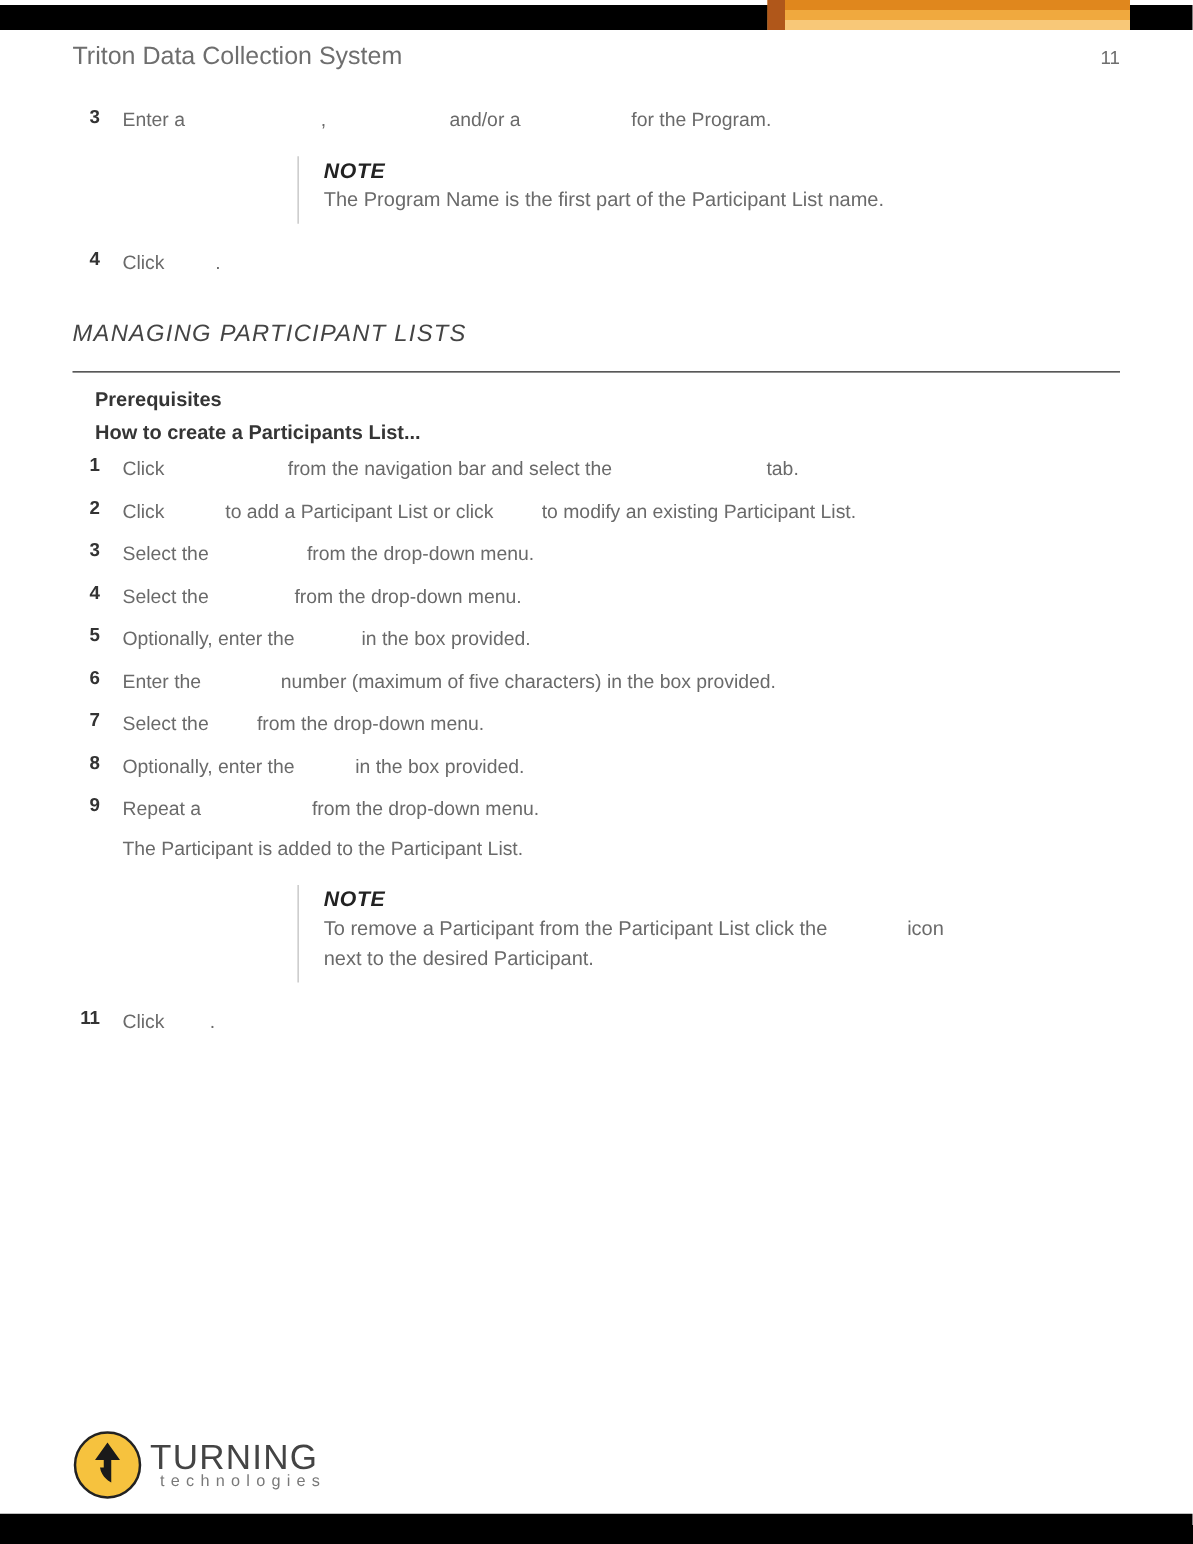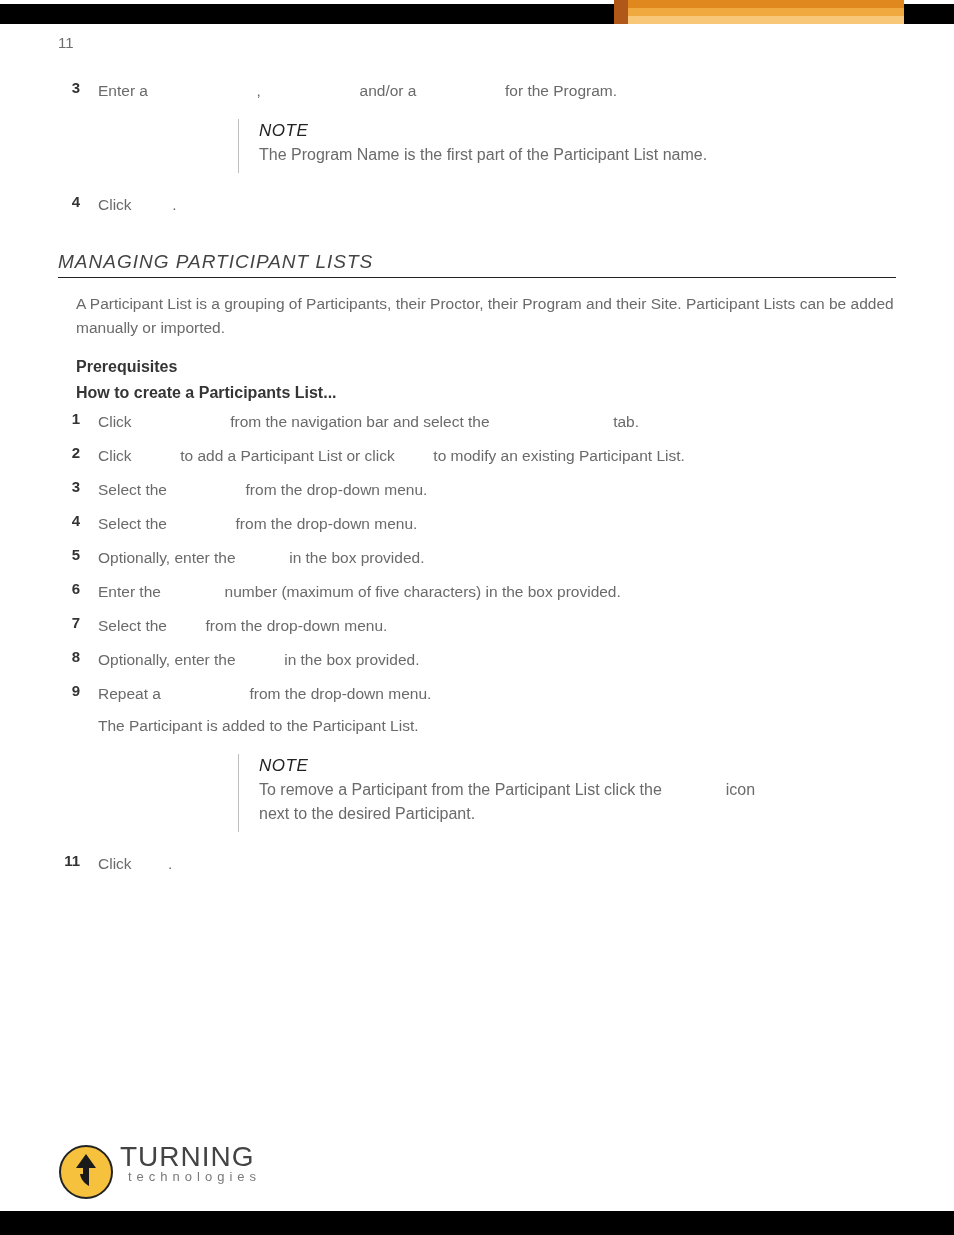--- a/index.html
+++ b/index.html
@@ -61,75 +61,76 @@
     margin: 16px 0 20px 0;
   }
   .note-gutter { width: 180px; flex-shrink: 0; }
   .note-content {
     border-left: 1px solid #bfbfbf;
     padding: 2px 20px 6px 20px;
     max-width: 540px;
   }
   .note-label {
     font-style: italic;
-    font-weight: 400;
+    font-weight: 700;
     font-size: 17px;
     color: #222;
     margin-bottom: 2px;
     letter-spacing: 0.5px;
   }
   .note-text { font-size: 16px; color: #6a6a6a; line-height: 1.5; }
   h2.section {
     font-style: italic;
     font-weight: 400;
     color: #444;
     letter-spacing: 1px;
     font-size: 19px;
     border-bottom: 1px solid #222;
-    padding-bottom: 4px;
+    padding-bottom: 18px;
     margin: 34px 0 14px 0;
     font-family: Arial, sans-serif;
   }
   .para { font-size: 15.5px; line-height: 1.55; color: #6a6a6a; margin: 0 0 18px 18px; }
   .subhead {
     font-weight: 700;
     color: #353535;
     font-size: 16px;
     margin: 8px 0 8px 18px;
   }
   .footer {
     position: absolute;
     left: 0; right: 0; bottom: 24px;
     height: 78px;
     padding: 0 58px;
     display: flex;
     align-items: center;
     justify-content: space-between;
   }
   .footer-url { color: #6a6a6a; font-size: 17px; }
-  .logo { display: flex; align-items: flex-start; gap: 6px; }
+  .logo { display: flex; align-items: center; gap: 6px; }
   .logo-text { line-height: 0.95; }
   .logo-top { font-size: 28px; letter-spacing: 1px; color: #444; font-weight: 400; }
   .logo-bottom { font-size: 13px; letter-spacing: 5px; color: #797979; padding-left: 8px; }
   .bottom-black { position: absolute; left: 0; right: 0; bottom: 0; height: 24px; background: #000; }
 </style>
 </head>
 <body>
 
 <div class="black-band"></div>
 <div class="top-stripe">
   <div class="stripe-a"></div>
   <div class="stripe-b"></div>
   <div class="stripe-c"></div>
   <div class="cap"></div>
 </div>
 
 <div class="page">
 
   <div class="header-row">
+    <span>Triton Data Collection System</span>
     <span class="page-number">11</span>
   </div>
 
   <div class="ol-item">
     <div class="ol-num">3</div>
     <div class="ol-body">
       <span>Enter a </span>
       <span style="display:inline-block;width:100px"></span>
       <span>, </span>
       <span style="display:inline-block;width:90px"></span>
@@ -151,21 +152,20 @@
     <div class="ol-num">4</div>
     <div class="ol-body">
       <span>Click </span>
       <span style="display:inline-block;width:32px"></span>
       <span>.</span>
     </div>
   </div>
 
   <h2 class="section">MANAGING PARTICIPANT LISTS</h2>
 
-  <p class="para">A Participant List is a grouping of Participants, their Proctor, their Program and their Site. Participant Lists can be added manually or imported.</p>
 
   <div class="subhead">Prerequisites</div>
 
   <div class="subhead">How to create a Participants List...</div>
 
   <div class="ol-item">
     <div class="ol-num">1</div>
     <div class="ol-body">
       <span>Click </span><span style="display:inline-block;width:90px"></span><span> from the navigation bar and select the </span><span style="display:inline-block;width:115px"></span><span> tab.</span>
     </div>

